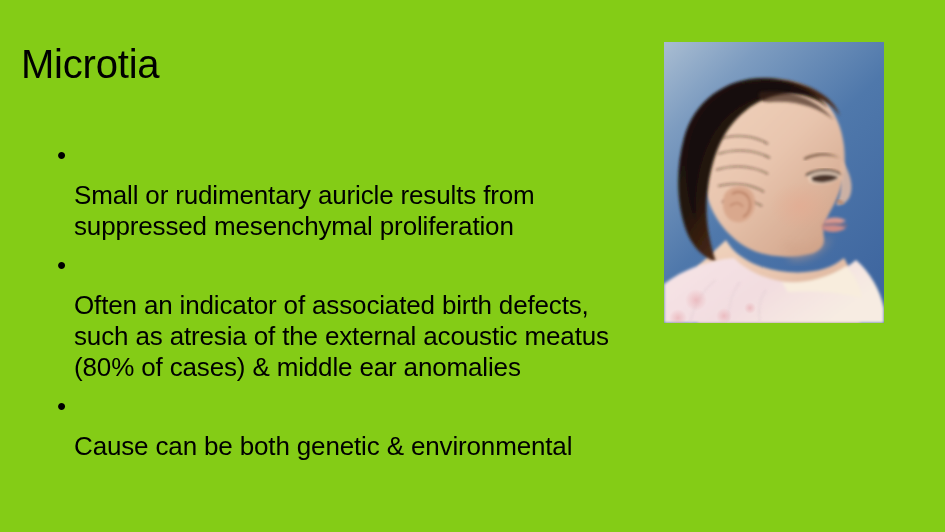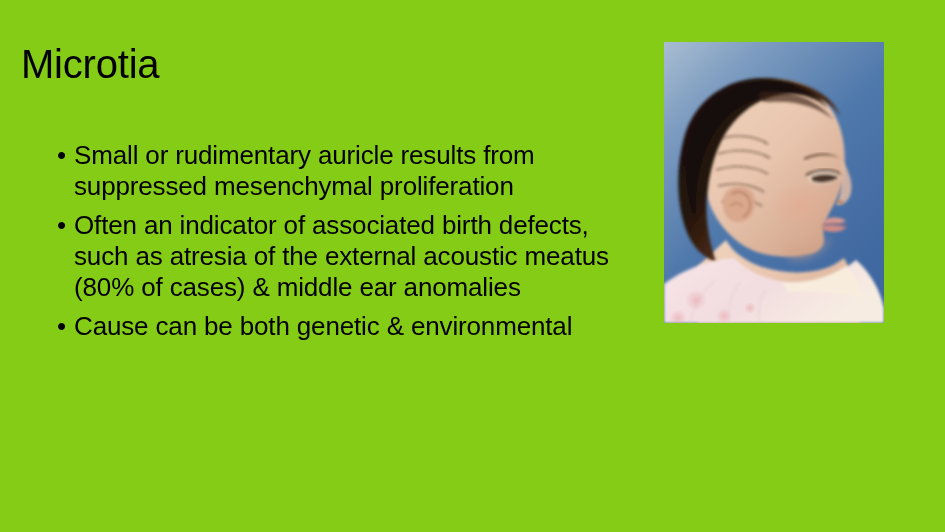--- a/index.html
+++ b/index.html
@@ -57,20 +57,21 @@
     font-size: 26px;
     line-height: 31px;
     color: #000000;
   }
   .bullet-text {
     flex: 1 1 auto;
     font-size: 26px;
     line-height: 31px;
     color: #000000;
     letter-spacing: -0.15px;
+    margin-top: 40px;
   }
 
   
   #clinical-photo {
     position: absolute;
     left: 664px;
     top: 42px;
     width: 220px;
     height: 281px;
     overflow: hidden;

